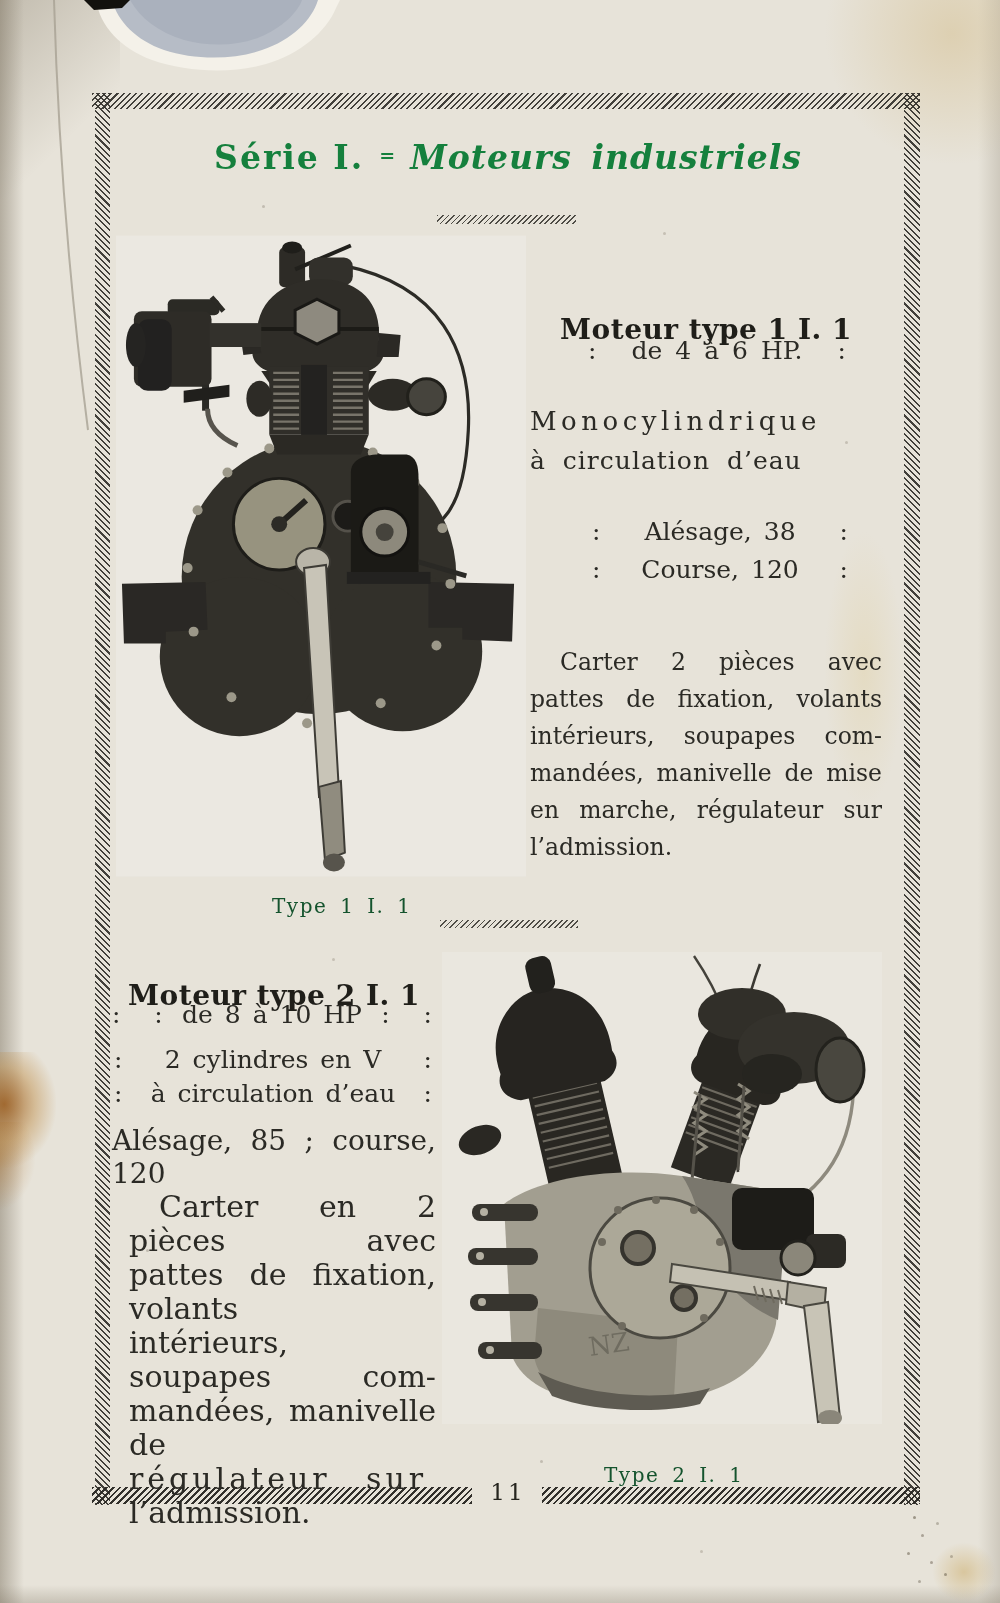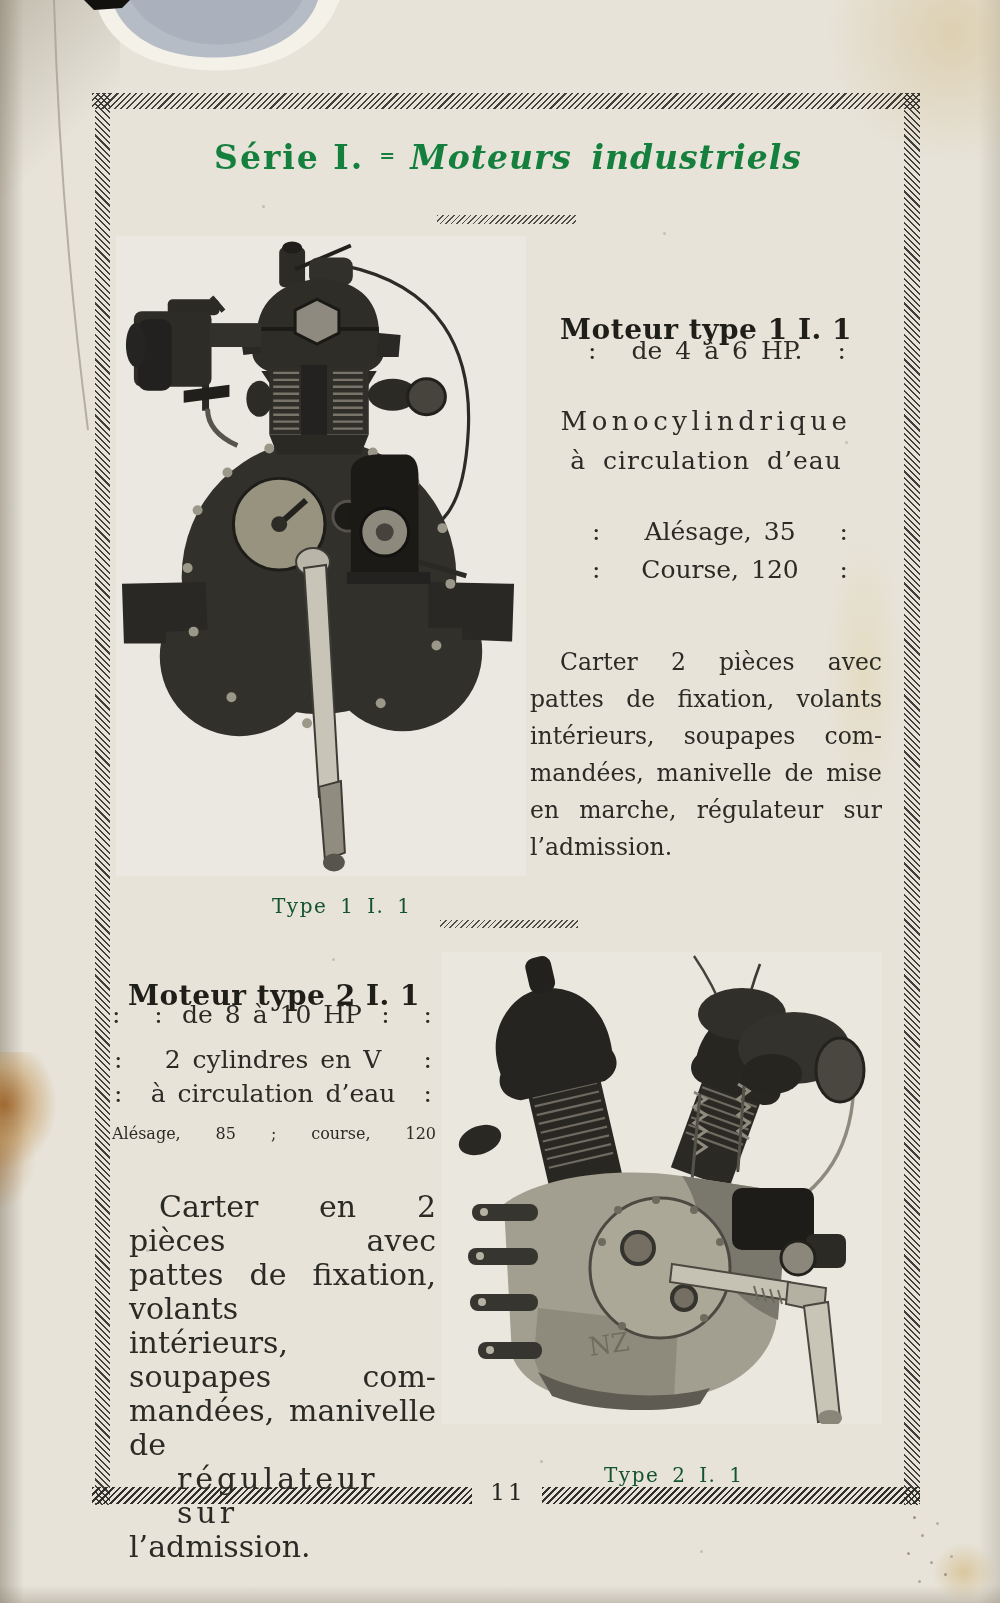--- a/index.html
+++ b/index.html
@@ -31,42 +31,42 @@
   .title-it{font-style:italic;letter-spacing:1px;word-spacing:7px;}
 
   
   .col{position:absolute;}
   .col1{left:530px;top:290px;width:352px;height:580px;}
   .col2{left:112px;top:952px;width:324px;height:470px;}
   .h2{position:absolute;left:0;right:0;text-align:center;font-size:28px;font-weight:bold;
       letter-spacing:.5px;white-space:nowrap;color:#1f1e19;}
   .row3{position:absolute;display:flex;justify-content:space-between;align-items:baseline;}
   .row3 .mid{flex:1;text-align:center;}
-  .ctr{position:absolute;left:0;right:0;text-align:center;}
+  .ctr{position:absolute;left:0;right:0;text-align:left;}
 
   .c1-h2{top:0;}
   .c1-power{top:46px;left:58px;right:36px;font-size:25px;word-spacing:5px;}
   .c1-t1{top:116px;font-size:26px;letter-spacing:4.5px;}
   .c1-t2{top:156px;font-size:25px;letter-spacing:1px;word-spacing:8px;}
   .c1-s1{top:227px;left:62px;right:34px;font-size:25px;word-spacing:4px;}
   .c1-s2{top:265px;left:62px;right:34px;font-size:25px;word-spacing:4px;}
   .para1{top:334px;left:0;right:0;font-size:23.5px;line-height:37px;word-spacing:4px;}
 
   .c2-h2{top:4px;}
   .c2-power{top:48px;left:0;right:4px;font-size:25px;word-spacing:4px;}
   .grp{word-spacing:26px;}
   .c2-t1{top:93px;left:2px;right:4px;font-size:25px;word-spacing:4px;}
   .c2-t2{top:127px;left:2px;right:4px;font-size:25px;word-spacing:4px;}
-  .c2-bore{top:172px;left:0;right:0;font-size:16px;text-align:justify;text-align-last:justify;}
+  .c2-bore{top:172px;left:0;right:0;font-size:28px;text-align:justify;text-align-last:justify;}
   .para2{top:218px;left:17px;right:0;font-size:30px;line-height:34px;word-spacing:3px;}
 
   .jl{text-align:justify;text-align-last:justify;}
   .jl.first{text-indent:30px;margin-top:20px;}
   .jl.ws-wide{text-align-last:left;word-spacing:14px;}
-  .jl.ls-wide{text-align-last:left;letter-spacing:4px;word-spacing:22px;margin-left:48px;}
+  .jl.ls-wide{text-align-last:left;letter-spacing:4px;word-spacing:22px;}
   .jl.last{text-align-last:left;}
 
   .caption{font-size:20px;letter-spacing:1.5px;word-spacing:5px;color:#14532d;}
   .c1cap{left:272px;top:894px;}
   .c2cap{left:604px;top:1424px;margin-top:39px;}
   .pageno{left:468px;top:1479px;width:80px;text-align:center;font-size:23px;letter-spacing:3px;color:#26251f;}
 
   
   .engine1{left:112px;top:232px;width:418px;height:650px;}
   .engine2{left:442px;top:952px;width:440px;height:472px;}
@@ -209,21 +209,21 @@
   <h2 class="h2 c1-h2">Moteur type 1 I. 1</h2>
   <div class="row3 c1-power">
     <span>:</span>
     <span class="mid">de 4 à 6 HP.</span>
     <span>:</span>
   </div>
   <div class="ctr c1-t1">Monocylindrique</div>
   <div class="ctr c1-t2">à circulation d’eau</div>
   <div class="row3 c1-s1">
     <span>:</span>
-    <span class="mid">Alésage, 35</span>
+    <span class="mid">Alésage, 38</span>
     <span>:</span>
   </div>
   <div class="row3 c1-s2">
     <span>:</span>
     <span class="mid">Course, 120</span>
     <span>:</span>
   </div>
   <div class="abs para1">
     <div class="jl first">Carter 2 pièces avec</div>
     <div class="jl">pattes de fixation, volants</div>

